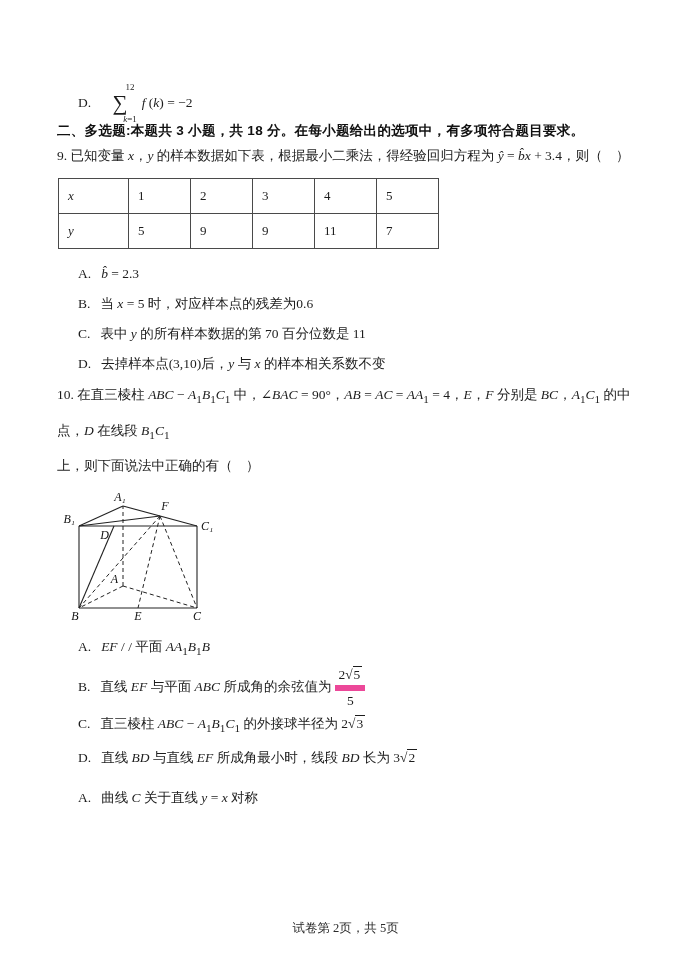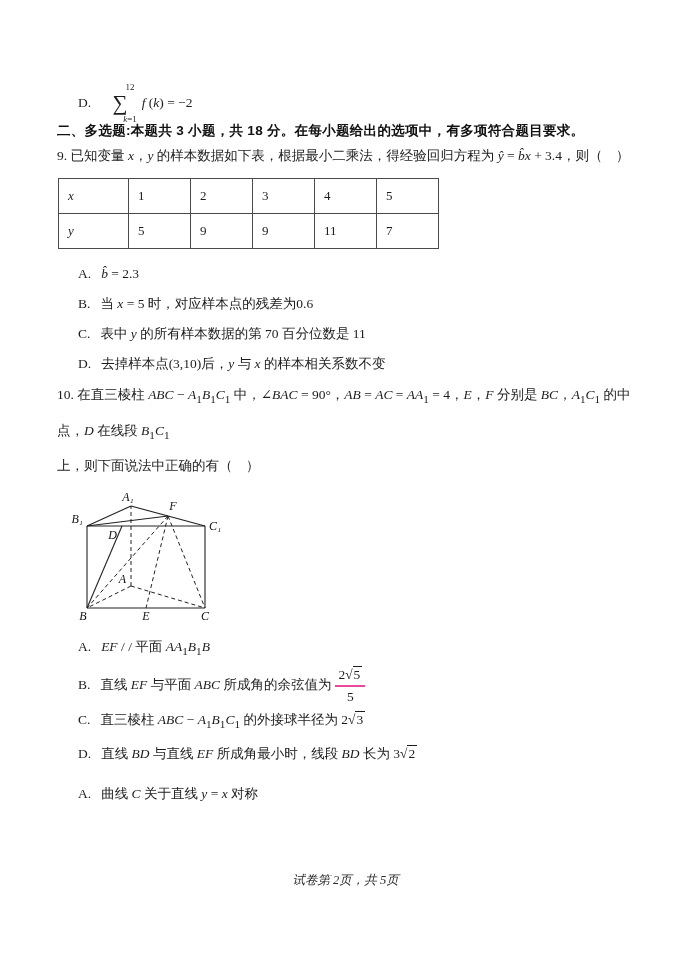--- a/index.html
+++ b/index.html
@@ -30,35 +30,35 @@
   .opt { padding-left:21px; line-height:30px; }
   .opt .obody { }
 
   .sum { display:inline-flex; flex-direction:column; align-items:center;
          vertical-align:middle; margin:0 5px 0 2px; }
   .sum .sl { font-size:9px; line-height:1.15;margin-left:20px; }
   .sum .sg { font-size:21px; line-height:1; }
 
   .frac { display:inline-flex; flex-direction:column; text-align:center;
           vertical-align:middle; margin-left:4px; line-height:1.3; }
-  .frac .fn { border-bottom:2px solid #ec4899; padding:0 3px 1px; }
+  .frac .fn { border-bottom:6px solid #ec4899; padding:0 3px 1px; }
   .frac .fd { padding-top:1px; }
 
   .rad { white-space:nowrap; }
   .radbar { display:inline-block; border-top:1px solid #1c1c1c; padding:0 2px 0 1px; line-height:1.15; }
 
-  .figure-wrap { margin-top:4px; margin-left:14px; width:150px; }
+  .figure-wrap { margin-top:4px; margin-left:6px; width:150px; }
   .figure-wrap svg { display:block; }
   .figure-wrap text {
     font-family:"Liberation Serif","DejaVu Serif",serif;
     font-style:italic; font-size:12px; fill:#111;
   }
 
-  .footer { position:absolute; left:0; right:0; top:872px; text-align:center;
-            font-size:12.5px; color:#2a2a2a;font-style:italic; }
+  .footer { position:absolute; left:0; right:0; top:920px; text-align:center;
+            font-size:12.5px; color:#2a2a2a; }
 </style>
 </head>
 <body>
 
 <div class="doc">
   <div class="content">
 
     <div class="sum-line">
       <span class="olabel">D.</span>
       <span class="sum">

